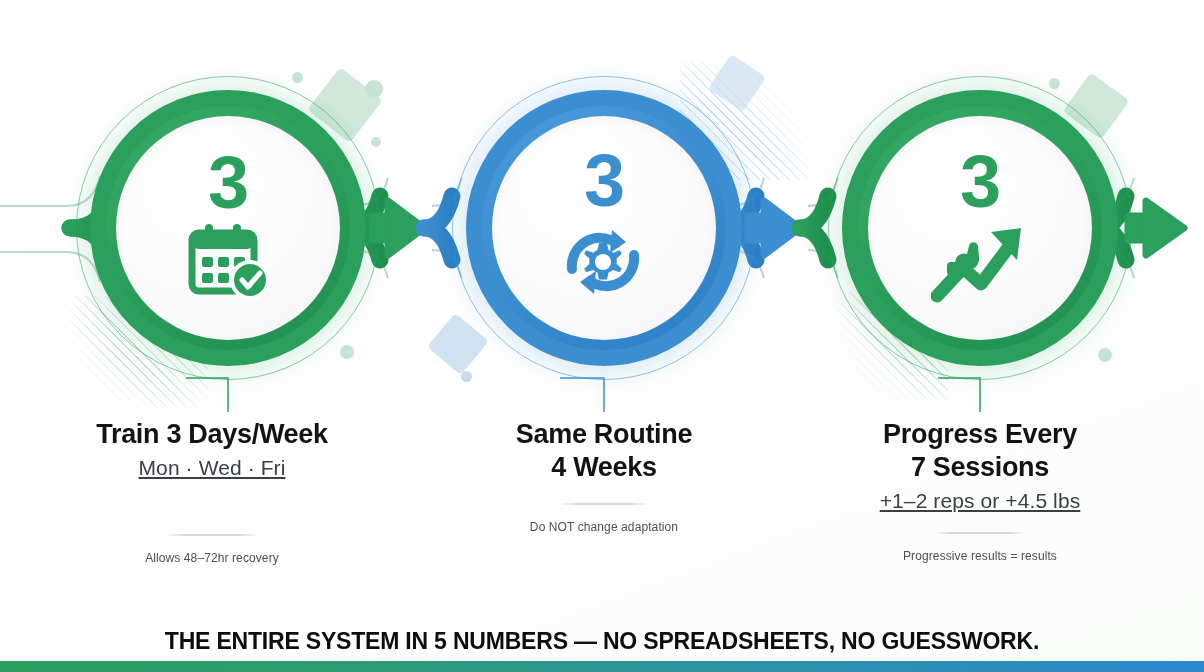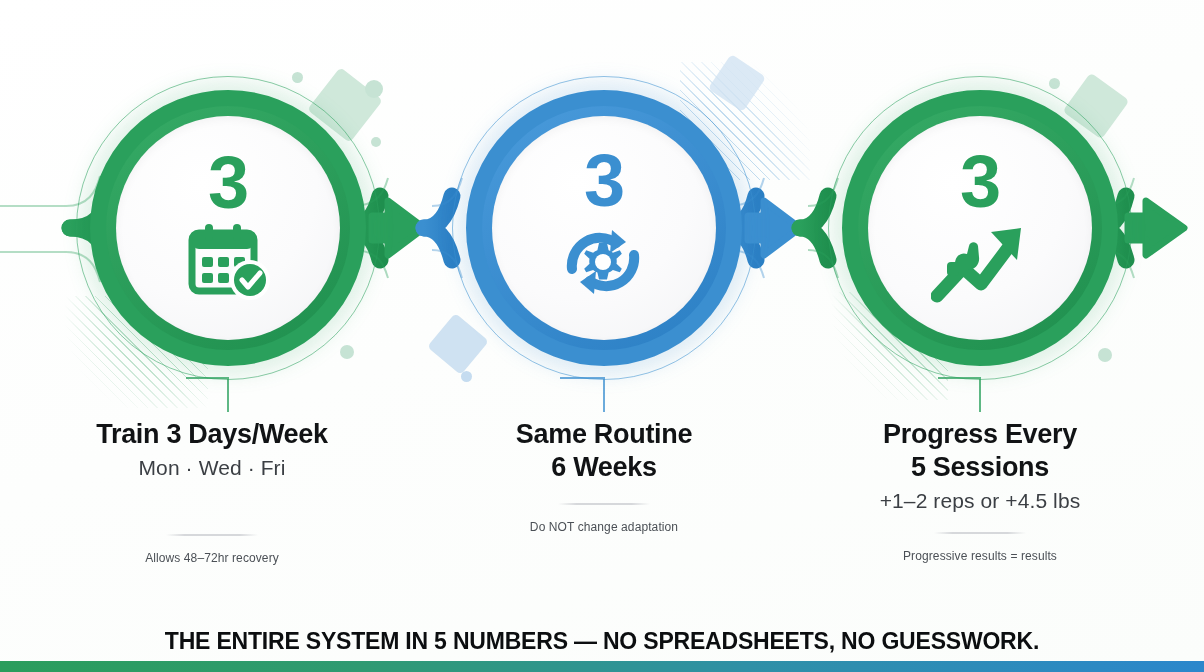--- a/index.html
+++ b/index.html
@@ -60,21 +60,21 @@
   }
   .glyph { margin-top: 4px; }
 
   
   .col { position: absolute; text-align: center; }
   .col-title {
     font-size: 27px; font-weight: 700; color: #111315;
     line-height: 1.22; letter-spacing: -.3px; white-space: pre-line;
   }
   .col-sub {
-    font-size: 21px; color: #3b3f44; margin-top: 5px; letter-spacing: .1px;
+    font-size: 21px; color: #3b3f44; margin-top: 5px; letter-spacing: .1px; text-decoration: underline;
   }
   .col-div {
     width: 92px; height: 2px; margin: 19px auto 0;
     background: linear-gradient(90deg,rgba(0,0,0,0) 0%,#d6d8db 20%,#d6d8db 80%,rgba(0,0,0,0) 100%);
   }
   .col-note {
     font-size: 12px; color: #4b5056; margin-top: 15px; letter-spacing: .1px;
   }
 
   
@@ -267,28 +267,28 @@
 
   <div class="col" style="left:2px;top:418px;width:420px;">
     <div class="col-title">Train 3 Days/Week</div>
     <div class="col-sub">Mon · Wed · Fri</div>
     <div class="col-div" style="margin-top:54px;"></div>
     <div class="col-note">Allows 48–72hr recovery</div>
   </div>
 
   <div class="col" style="left:394px;top:418px;width:420px;">
     <div class="col-title">Same Routine
-6 Weeks</div>
+4 Weeks</div>
     <div class="col-div"></div>
     <div class="col-note">Do NOT change adaptation</div>
   </div>
 
   <div class="col" style="left:770px;top:418px;width:420px;">
     <div class="col-title">Progress Every
-5 Sessions</div>
+7 Sessions</div>
     <div class="col-sub">+1–2 reps or +4.5 lbs</div>
     <div class="col-div"></div>
     <div class="col-note">Progressive results = results</div>
   </div>
 
   <div id="banner">THE ENTIRE SYSTEM IN 5 NUMBERS — NO SPREADSHEETS, NO GUESSWORK.</div>
   <div id="gradbar"></div>
 
 </div>
 

